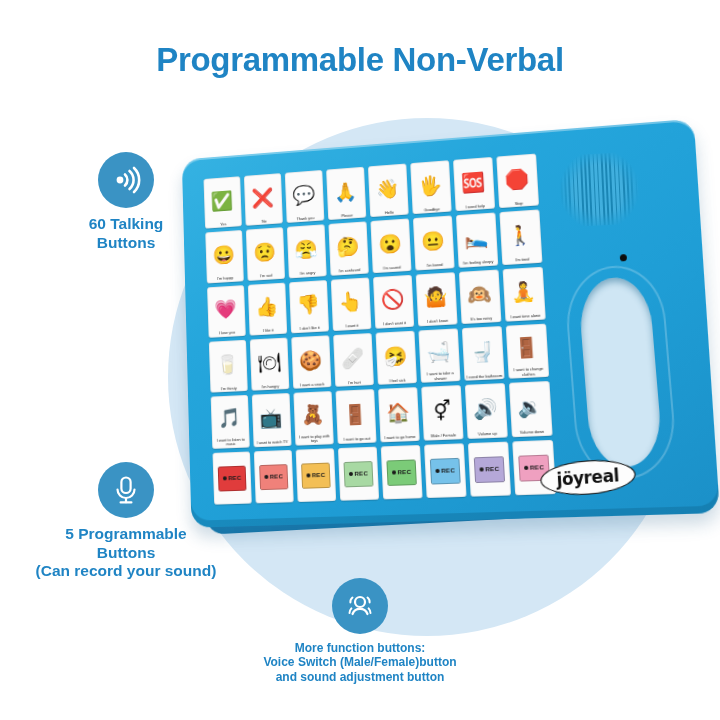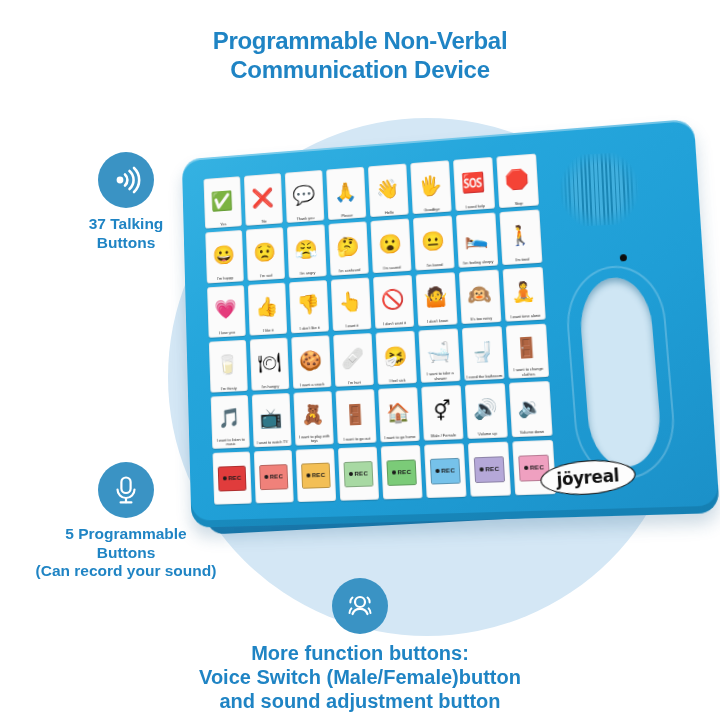--- a/index.html
+++ b/index.html
@@ -23,27 +23,27 @@
     left: 168px; top: 118px;
     width: 518px; height: 518px;
     border-radius: 50%;
     background: #d4e7f5;
     z-index: 1;
   }
 
   
   #headline {
     position: absolute;
-    left: 0; top: 26px;
+    left: 0; top: 40px;
     width: 720px;
     text-align: center;
     z-index: 6;
     color: #1f84c4;
     font-weight: bold;
-    font-size: 24px;
+    font-size: 33px;
     line-height: 1.22;
     letter-spacing: -0.3px;
   }
   #headline .l2 { display: block; }
 
   
   .feature {
     position: absolute;
     z-index: 6;
     text-align: center;
@@ -59,21 +59,21 @@
   }
   .feature .cap {
     font-size: 15.5px;
     line-height: 1.2;
     white-space: pre-line;
   }
   #feature-0 { left: 36px;  top: 152px; width: 180px; }
   #feature-1 { left: 22px;  top: 285px; width: 208px; }
   #feature-2 { left: 10px;  top: 462px; width: 232px; }
   #feature-3 { left: 132px; top: 578px; width: 456px; }
-  #feature-3 .cap { font-size: 20px; }
+  #feature-3 .cap { font-size: 12px; }
 
   
   #device-wrap {
     position: absolute;
     left: 176px; top: 142px;
     width: 530px; height: 400px;
     z-index: 4;
     transform: rotate(-3.1deg);
     transform-origin: 30% 50%;
   }
@@ -222,33 +222,32 @@
 </style>
 </head>
 <body>
 
 <div id="stage">
 
   <div id="bg-circle"></div>
 
   <h1 id="headline">
     <span>Programmable Non-Verbal</span>
-    <span class="l2">Communication Device</span>
   </h1>
 
   <div class="feature" id="feature-0">
     <div class="badge">
       <svg width="34" height="34" viewBox="0 0 34 34" aria-hidden="true">
         <circle cx="11" cy="17" r="3.4" fill="#fff"></circle>
         <path d="M16 11.5 A7.5 7.5 0 0 1 16 22.5" stroke="#fff" stroke-width="2.6" fill="none" stroke-linecap="round"></path>
         <path d="M20.5 8 A12 12 0 0 1 20.5 26" stroke="#fff" stroke-width="2.6" fill="none" stroke-linecap="round"></path>
         <path d="M25 5 A16.5 16.5 0 0 1 25 29" stroke="#fff" stroke-width="2.6" fill="none" stroke-linecap="round"></path>
       </svg>
     </div>
-    <div class="cap">37 Talking
+    <div class="cap">60 Talking
 Buttons</div>
   </div>
 
 
   <div class="feature" id="feature-2">
     <div class="badge">
       <svg width="34" height="34" viewBox="0 0 34 34" aria-hidden="true">
         <rect x="12.4" y="4.5" width="9.2" height="15.5" rx="4.6" fill="none" stroke="#fff" stroke-width="2.2"></rect>
         <path d="M8.5 16.5 A8.5 8.5 0 0 0 25.5 16.5" stroke="#fff" stroke-width="2.2" fill="none" stroke-linecap="round"></path>
         <line x1="17" y1="25" x2="17" y2="29.2" stroke="#fff" stroke-width="2.2" stroke-linecap="round"></line>

